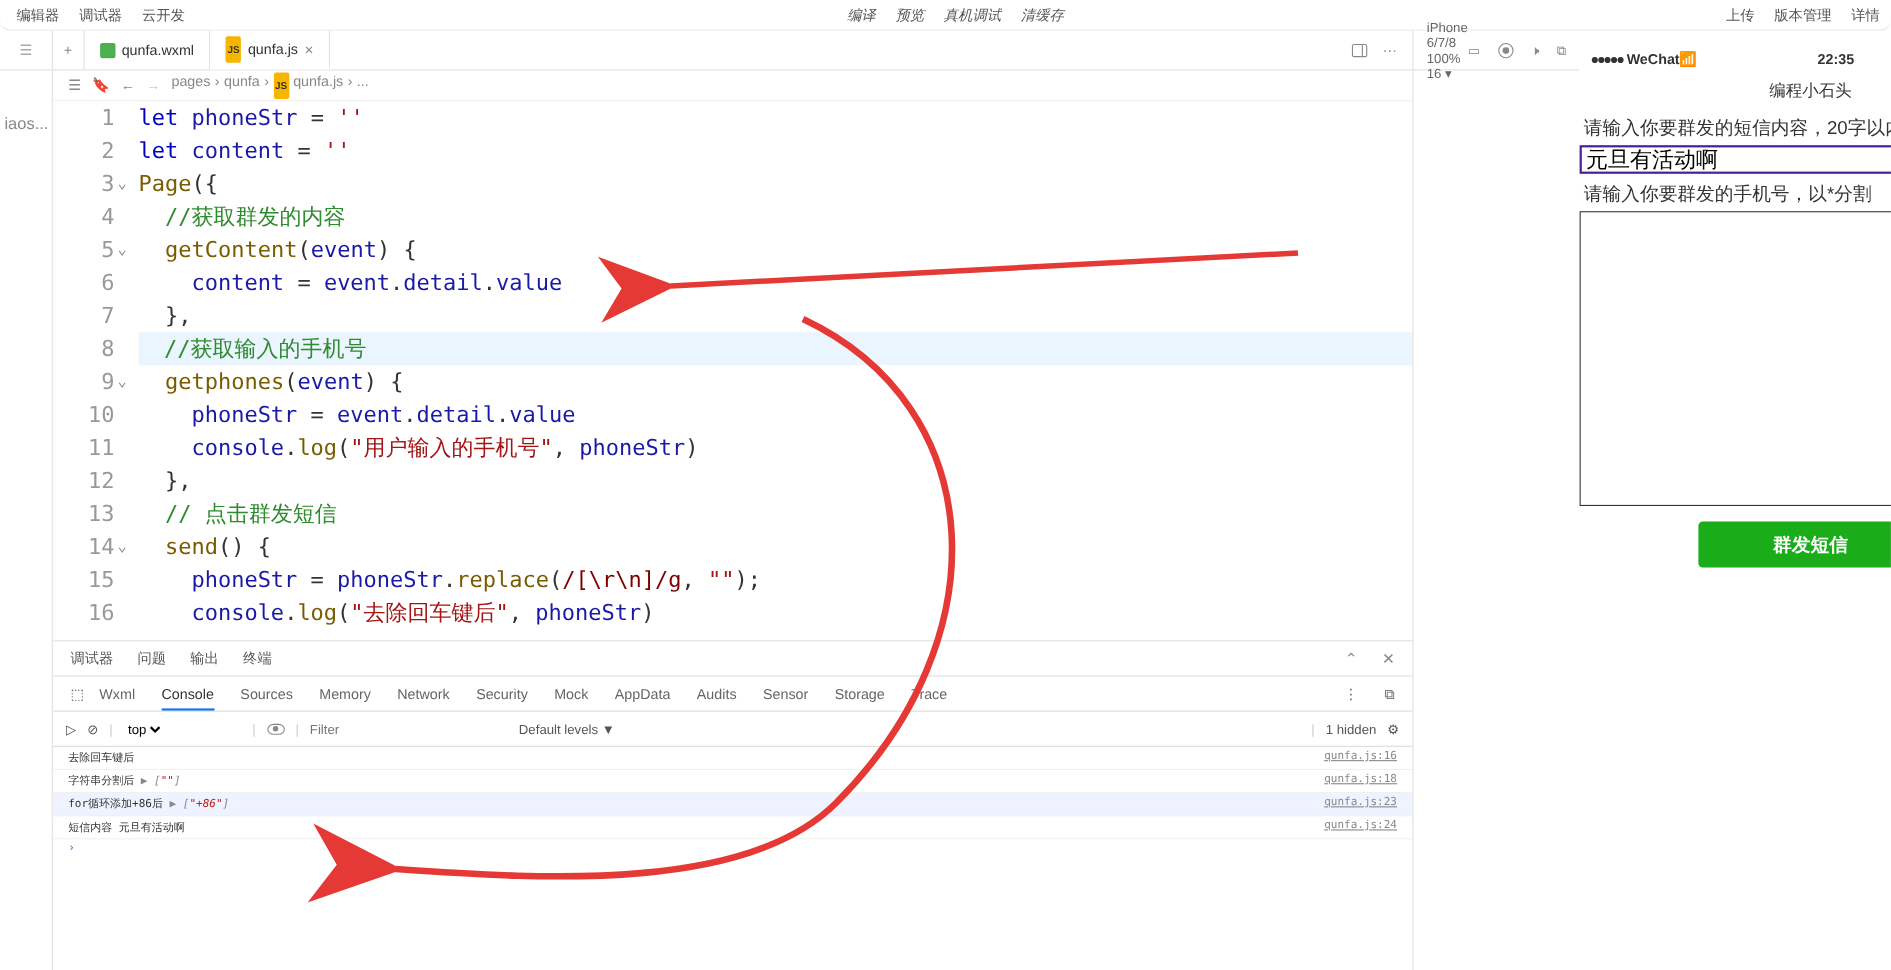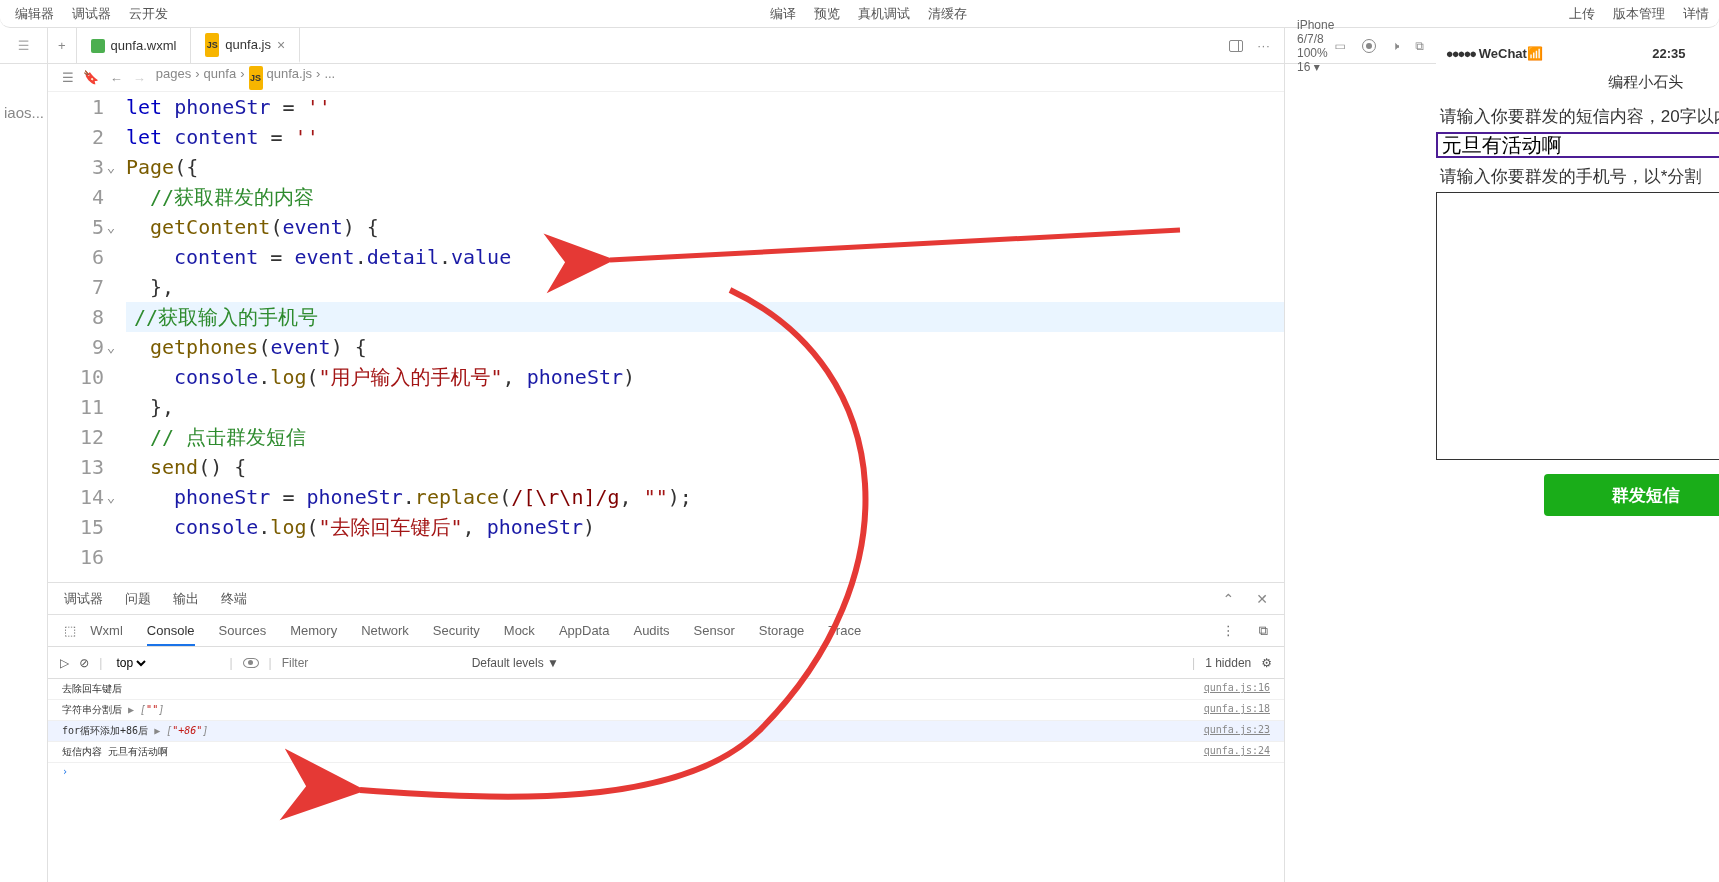--- a/index.html
+++ b/index.html
@@ -1,19 +1,19 @@
 <!DOCTYPE html>
 <html><head>
 <meta charset="utf-8">
 <style>
 * { box-sizing: border-box; margin: 0; padding: 0; }
 body { font-family: -apple-system, "Segoe UI", sans-serif; font-size: 13px; color: #333; background: #fff; overflow: hidden; width: 1719px; height: 882px; position: relative; }
 .topbar { height: 28px; display: flex; align-items: center; border-bottom: 1px solid #e0e0e0; padding: 0 10px; border-radius: 10px; }
 .topbar-left { display: flex; gap: 18px; padding-left: 5px; }
-.topbar-center { flex: 1; display: flex; justify-content: center; gap: 18px; }
+.topbar-center { flex: 1; display: flex; justify-content: center; gap: 18px; font-style: italic; }
 .topbar-right { display: flex; gap: 18px; }
 .topbar span { font-size: 13px; color: #555; cursor: pointer; }
 .main { display: flex; height: calc(100% - 28px); }
 .left-gutter { width: 48px; border-right: 1px solid #e0e0e0; display: flex; flex-direction: column; }
 .proj-tree { width: 48px; border-right: none; padding-top: 40px; font-size: 15px; color: #888; text-align: center; }
 .editor-col { flex: 1; display: flex; flex-direction: column; border-right: 1px solid #e0e0e0; }
 .tabs { height: 36px; display: flex; align-items: stretch; border-bottom: 1px solid #e0e0e0; }
 .tab { display: flex; align-items: center; gap: 6px; padding: 0 14px; border-right: 1px solid #e0e0e0; cursor: pointer; font-size: 13px; }
 .tab.plus { padding: 0 10px; color: #888; }
 .tab.active { background: #fff; border-bottom: 2px solid #fff; }
@@ -186,22 +186,23 @@
           <div class="fold"></div>
         </div>
       <div class="code-lines" id="codelines">
           <div class="ln" style="padding-left: 0px;"><span class="tok-kw">let</span><span class=""> </span><span class="tok-id">phoneStr</span><span class=""> </span><span class="tok-op">=</span><span class=""> </span><span class="tok-str">''</span></div>
           <div class="ln" style="padding-left: 0px;"><span class="tok-kw">let</span><span class=""> </span><span class="tok-id">content</span><span class=""> </span><span class="tok-op">=</span><span class=""> </span><span class="tok-str">''</span></div>
           <div class="ln" style="padding-left: 0px;"><span class="tok-fn">Page</span><span class="tok-paren">(</span><span class="tok-paren">{</span></div>
           <div class="ln" style="padding-left: 24px;"><span class="tok-com">//获取群发的内容</span></div>
           <div class="ln" style="padding-left: 24px;"><span class="tok-fn">getContent</span><span class="tok-paren">(</span><span class="tok-id">event</span><span class="tok-paren">)</span><span class=""> </span><span class="tok-paren">{</span></div>
           <div class="ln" style="padding-left: 48px;"><span class="tok-id">content</span><span class=""> </span><span class="tok-op">=</span><span class=""> </span><span class="tok-id">event</span><span class="tok-paren">.</span><span class="tok-id">detail</span><span class="tok-paren">.</span><span class="tok-id">value</span></div>
           <div class="ln" style="padding-left: 24px;"><span class="tok-paren">}</span><span class="tok-paren">,</span></div>
-          <div class="ln hl-line" style="padding-left: 8px;"><span class="tok-com">//获取输入的手机号</span></div>
+          <div class="ln hl-line" style="padding-left: 23px;"><span class="tok-com">//获取输入的手机号</span></div>
           <div class="ln" style="padding-left: 24px;"><span class="tok-fn">getphones</span><span class="tok-paren">(</span><span class="tok-id">event</span><span class="tok-paren">)</span><span class=""> </span><span class="tok-paren">{</span></div>
+          <div class="ln" style="padding-left: 48px;"><span class="tok-id">phoneStr</span><span class=""> </span><span class="tok-op">=</span><span class=""> </span><span class="tok-id">event</span><span class="tok-paren">.</span><span class="tok-id">detail</span><span class="tok-paren">.</span><span class="tok-id">value</span></div>
           <div class="ln" style="padding-left: 48px;"><span class="tok-id">console</span><span class="tok-paren">.</span><span class="tok-fn">log</span><span class="tok-paren">(</span><span class="tok-str">"用户输入的手机号"</span><span class="tok-paren">,</span><span class=""> </span><span class="tok-id">phoneStr</span><span class="tok-paren">)</span></div>
           <div class="ln" style="padding-left: 24px;"><span class="tok-paren">}</span><span class="tok-paren">,</span></div>
           <div class="ln" style="padding-left: 24px;"><span class="tok-com">// 点击群发短信</span></div>
           <div class="ln" style="padding-left: 24px;"><span class="tok-fn">send</span><span class="tok-paren">(</span><span class="tok-paren">)</span><span class=""> </span><span class="tok-paren">{</span></div>
           <div class="ln" style="padding-left: 48px;"><span class="tok-id">phoneStr</span><span class=""> </span><span class="tok-op">=</span><span class=""> </span><span class="tok-id">phoneStr</span><span class="tok-paren">.</span><span class="tok-fn">replace</span><span class="tok-paren">(</span><span class="tok-regex">/[\r\n]/g</span><span class="tok-paren">,</span><span class=""> </span><span class="tok-str">""</span><span class="tok-paren">)</span><span class="tok-paren">;</span></div>
           <div class="ln" style="padding-left: 48px;"><span class="tok-id">console</span><span class="tok-paren">.</span><span class="tok-fn">log</span><span class="tok-paren">(</span><span class="tok-str">"去除回车键后"</span><span class="tok-paren">,</span><span class=""> </span><span class="tok-id">phoneStr</span><span class="tok-paren">)</span></div>
         </div>
     </div>
 
     <div class="bottom-panel">

